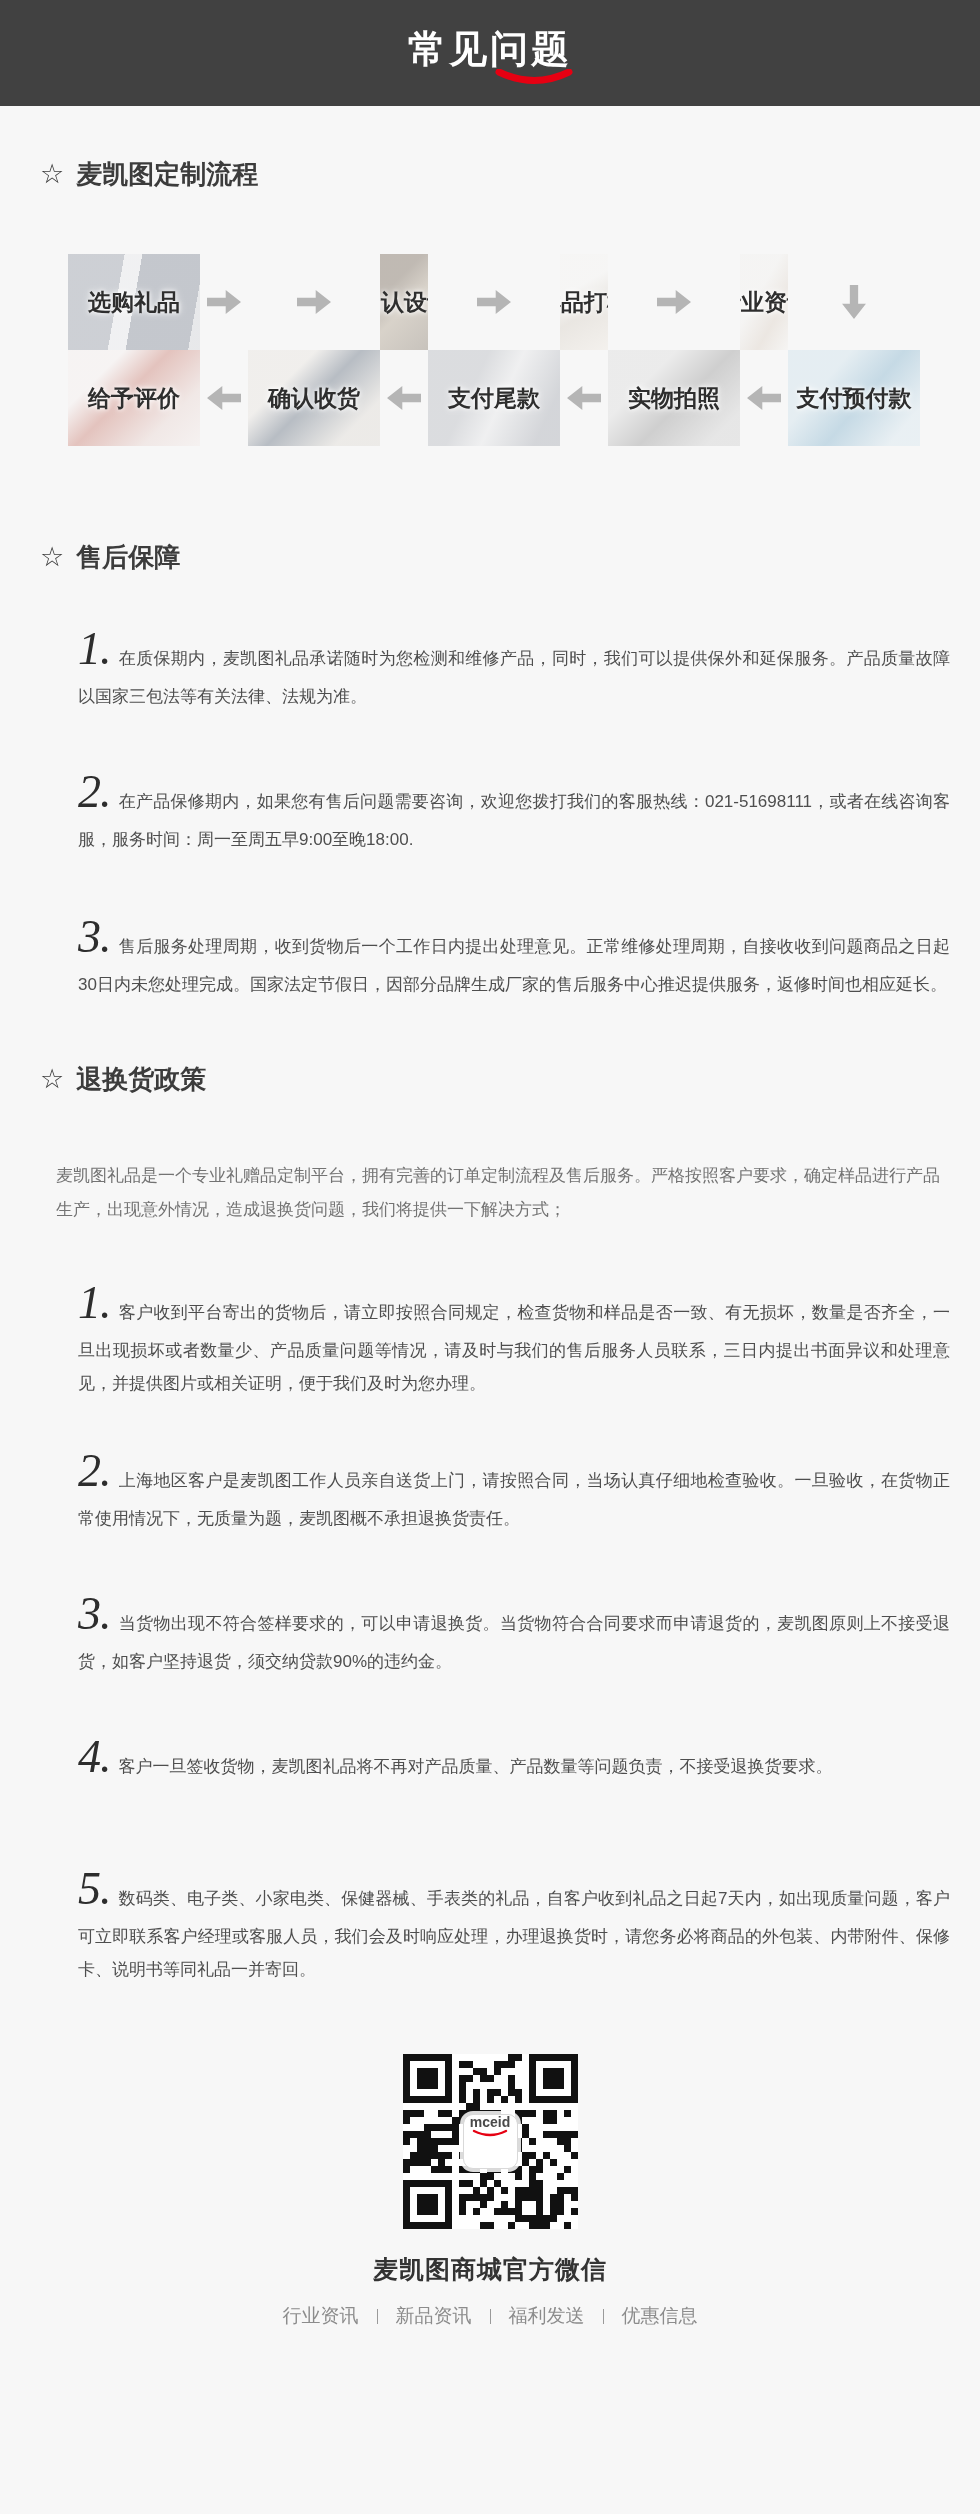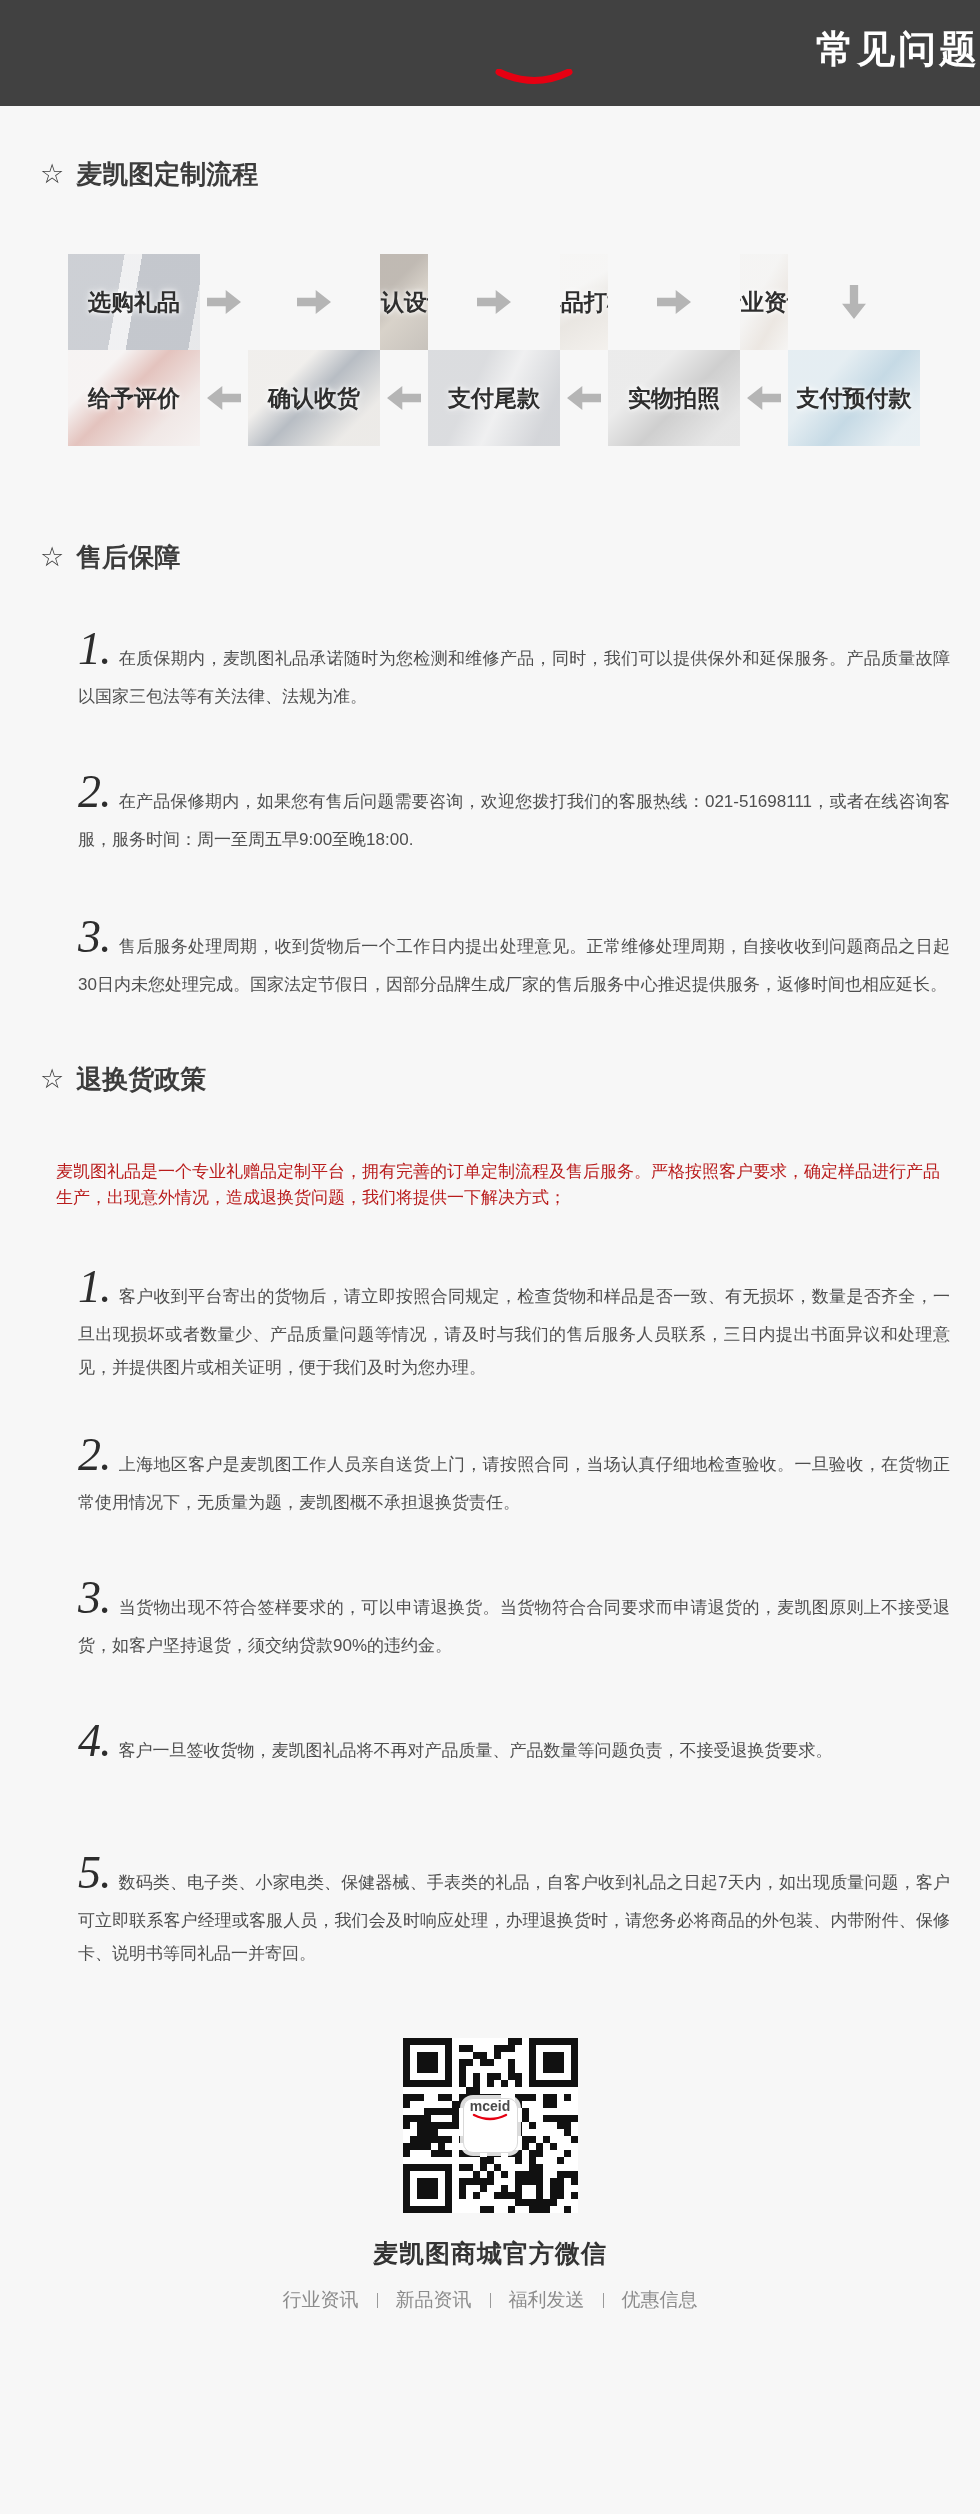--- a/index.html
+++ b/index.html
@@ -6,21 +6,21 @@
   html { background:#fff; }
   body {
     width:980px; height:2514px; margin:0 auto; overflow:hidden;
     background:var(--page-bg,#f7f7f7);
     font-family:"Liberation Sans","DejaVu Sans",sans-serif;
     color:#4e4e4e;
   }
   
   .header {
     position:relative; height:106px; background:var(--header-bg,#414141);
-    display:flex; align-items:flex-start; justify-content:flex-end;
+    display:flex; align-items:flex-start; justify-content:center;
   }
   .header-title {
     margin-top:24px; font-size:38px; font-weight:bold; color:#fff; letter-spacing:3px;
   }
   .smile { position:absolute; top:69px; left:calc(50% + 4px); width:80px; height:18px; }
   .smile path { stroke:var(--red,#e60012); stroke-width:7; fill:none; stroke-linecap:round; }
   
   .wrap { padding:0 40px; }
   h2.sec-title {
     font-size:26px; line-height:32px; font-weight:bold; color:#3c3c3c;
@@ -66,21 +66,21 @@
     margin:0 30px 0 38px; width:872px;
     font-size:17px; line-height:33px; color:#4e4e4e; text-align:justify;
   }
   .big-num {
     font-family:"Liberation Serif","DejaVu Serif",serif; font-style:italic;
     font-size:46px; line-height:62px; color:#2d2d2d; padding-right:8px; letter-spacing:-1px;
   }
   .mt45{margin-top:45px;} .mt48{margin-top:48px;} .mt50{margin-top:50px;}
   .mt40{margin-top:40px;} .mt70{margin-top:70px;}
   #sec3-title { margin-top:62px; }
-  .intro { margin:64px 30px 0 16px; width:888px; font-size:17px; line-height:26px; color:#b91c1c; }
+  .intro { margin:64px 30px 0 16px; width:888px; font-size:17px; line-height:34px; color:#737373; }
   
   .qr-block { margin-top:68px; display:flex; flex-direction:column; align-items:center; }
   .qr-box { position:relative; width:175px; height:175px; }
   .qr-box svg { display:block; }
   .qr-logo {
     position:absolute; left:60px; top:60px; width:55px; height:55px;
     background:#fff; border:1px solid #d9d9d9; border-radius:10px;
     display:flex; flex-direction:column; align-items:center; justify-content:flex-start;
     box-shadow:0 0 0 3px rgba(255,255,255,.85);
   }

